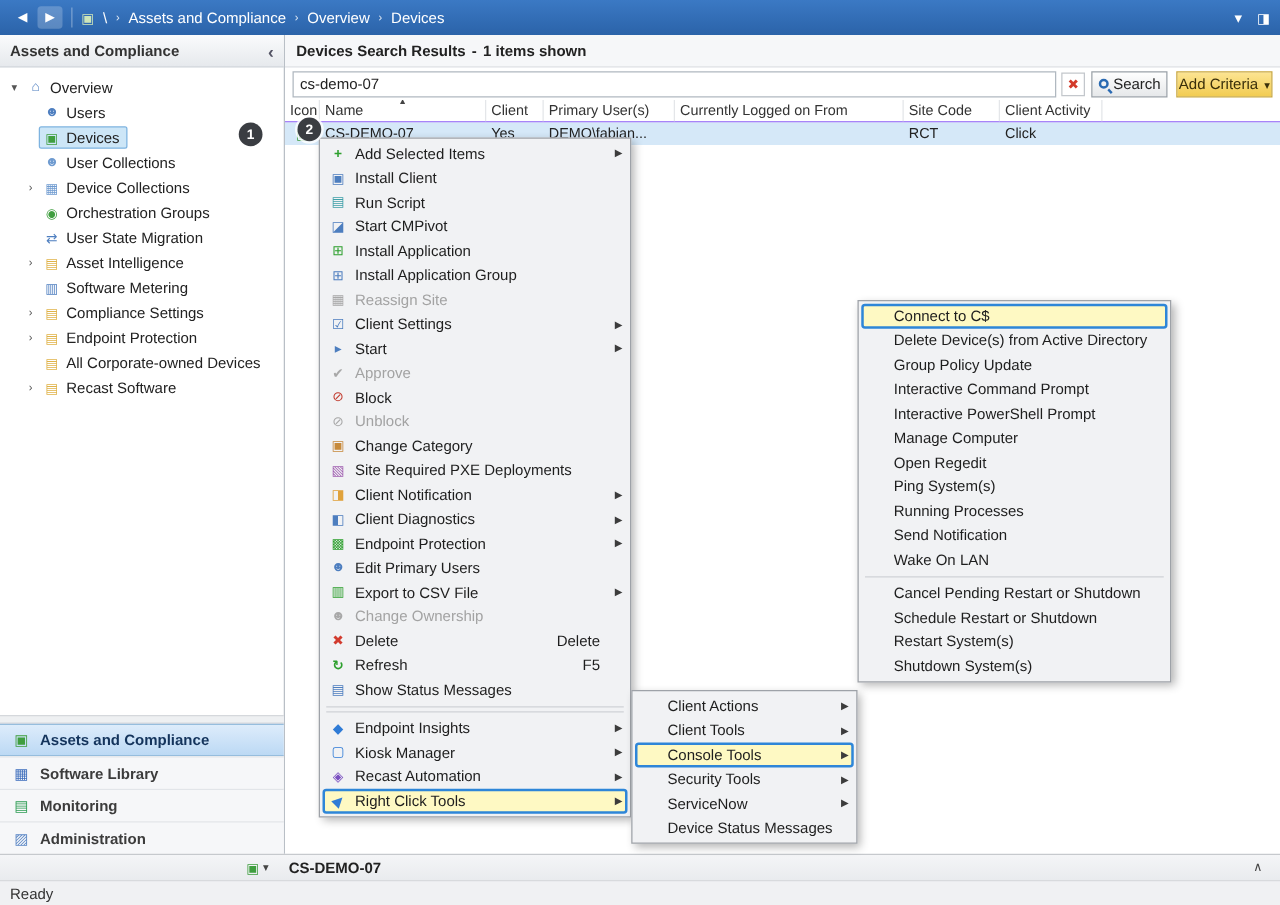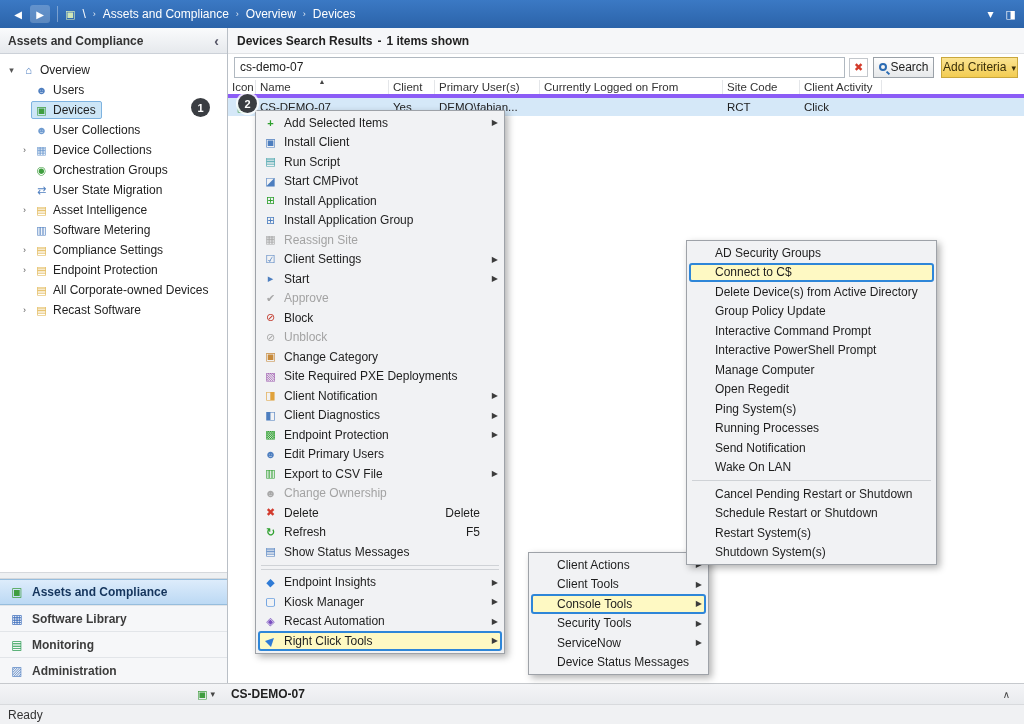--- a/index.html
+++ b/index.html
@@ -47,41 +47,41 @@
   .search-row{height:26px;display:flex;align-items:center;padding:2px 6px}
   .search-input{width:620px;height:21px;border:1px solid #b0b8c0;padding:0 5px;font-family:"Liberation Sans",sans-serif;font-size:12px;color:#222}
   .clear-btn{width:19px;height:19px;margin-left:4px;border:1px solid #c3c7cc;background:#fff;color:#d33a2a;font-weight:bold;font-size:11px;display:flex;align-items:center;justify-content:center}
   .clear-btn::before{content:"✖"}
   .search-btn{width:62px;height:21px;margin-left:5px;border:1px solid #9aa1a8;background:linear-gradient(#fefefe,#e6e8ea);display:flex;align-items:center;justify-content:center;gap:4px;font-size:12px;color:#222}
   .mag{width:8px;height:8px;border:2px solid #2a6ab2;border-radius:50%;position:relative;flex:none}
   .mag::after{content:"";position:absolute;width:2px;height:4px;background:#2a6ab2;left:6px;top:6px;transform:rotate(-45deg)}
   .addcrit-btn{width:78px;height:21px;margin-left:7px;border:1px solid #c9a73d;background:linear-gradient(#fce492,#f2cc52);display:flex;align-items:center;justify-content:center;gap:5px;font-size:12px;color:#3a2f0a}
   .ac-caret::before{content:"▾";font-size:9px}
 
-  .thead{display:flex;height:18px;border-bottom:4px solid #8b5cf6;font-size:11.5px;color:#333}
+  .thead{display:flex;height:18px;border-bottom:1px solid #8b5cf6;font-size:11.5px;color:#333}
   .th{display:flex;align-items:center;padding:0 4px;border-right:1px solid #e4e6e9;position:relative;white-space:nowrap;overflow:hidden}
   .th.sorted::after{content:"▲";position:absolute;top:-2px;left:50%;transform:translateX(-50%);font-size:7px;color:#444}
   .trow{display:flex;height:18px;background:#d5e8f8;font-size:11.5px;color:#222;align-items:center}
   .td{padding:0 4px;white-space:nowrap;overflow:hidden}
   .td.icon-cell{text-align:center;color:#3f9e3f;font-size:11px}
 
   
   .menu{position:absolute;background:#f1f2f4;border:1px solid #9ea2a8;box-shadow:3px 3px 7px rgba(0,0,0,.3);padding:2px;z-index:20}
   .menu-item{height:19.5px;display:flex;align-items:center;padding:0 2px;font-size:12px;color:#1e1e1e;border:2px solid transparent;border-radius:3px;white-space:nowrap}
   .menu-item.highlighted{border-color:#2e86d8;background:#fef9c3}
   .menu-item.disabled{color:#a3a3a3}
   .mi-icon{width:17px;text-align:center;margin-right:5px;font-size:11px;flex:none}
   .mi-icon.rot{transform:rotate(-45deg)}
   .mi-icon.bold{font-weight:bold}
   .mi-label{flex:1;overflow:hidden}
   .mi-shortcut{margin-left:12px;padding-right:8px}
   .mi-arrow{width:10px;font-size:8px;color:#3c3c3c;text-align:right;flex:none}
   .menu-sep{height:1px;background:#cfd2d6;margin:3px 3px}
   #menu-main{left:255px;top:110px;width:250px}
-  #menu-rct{left:528px;top:552px;width:181px}
+  #menu-rct{left:505px;top:552px;width:181px}
   #menu-console{left:686px;top:240px;width:251px}
 
   
   .badge{position:absolute;width:19px;height:19px;border-radius:50%;background:#3a3d42;color:#fff;font-weight:bold;font-size:11px;display:flex;align-items:center;justify-content:center;z-index:40;box-shadow:0 0 0 2px rgba(255,255,255,.8)}
   #badge1{left:191px;top:98px}
   #badge2{left:238px;top:94px}
 
   
   .devicebar{position:absolute;left:0;top:683px;width:1024px;height:21px;background:linear-gradient(#f4f5f7,#e9ebee);border-top:1px solid #c6c9cd;display:flex;align-items:center;z-index:6}
   .db-icon{margin-left:197px;color:#3f9e3f;font-size:11px}
@@ -444,25 +444,20 @@
       <span class="mi-arrow">▶</span>
     </div>
     <div class="menu-item">
       <span class="mi-icon"></span>
       <span class="mi-label">Device Status Messages</span>
       <span class="mi-arrow"></span>
     </div>
   </div>
 
 <div class="menu" id="menu-console">
-    <div class="menu-item">
-      <span class="mi-icon"></span>
-      <span class="mi-label">AD Security Groups</span>
-      <span class="mi-arrow"></span>
-    </div>
     <div class="menu-item highlighted">
       <span class="mi-icon"></span>
       <span class="mi-label">Connect to C$</span>
       <span class="mi-arrow"></span>
     </div>
     <div class="menu-item">
       <span class="mi-icon"></span>
       <span class="mi-label">Delete Device(s) from Active Directory</span>
       <span class="mi-arrow"></span>
     </div>

